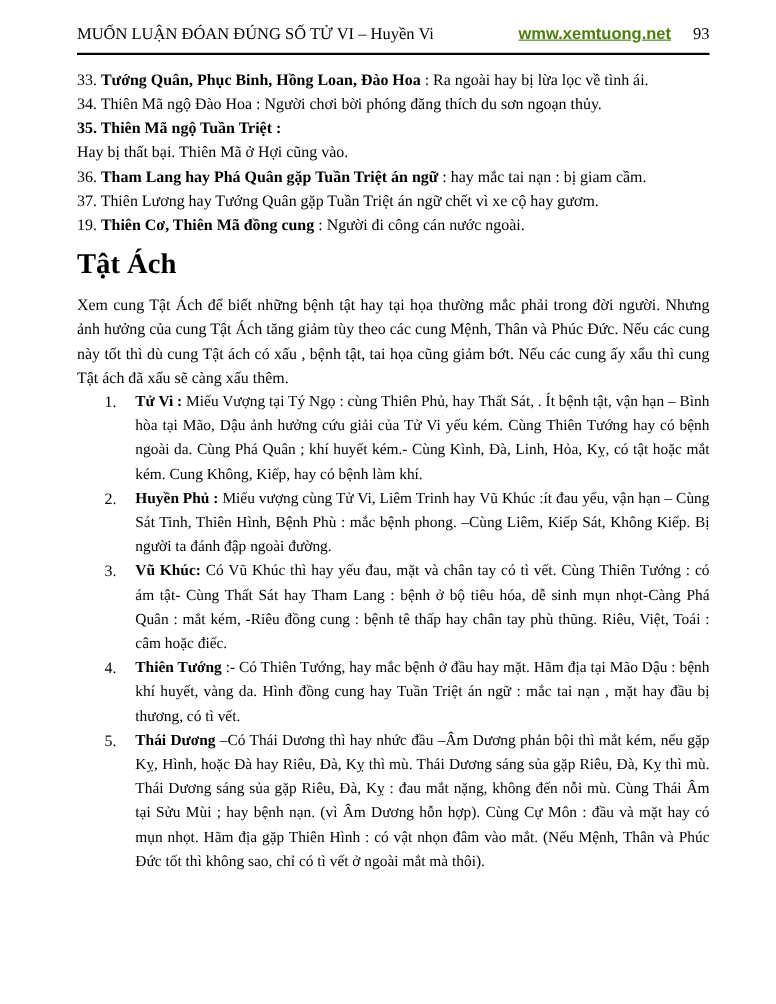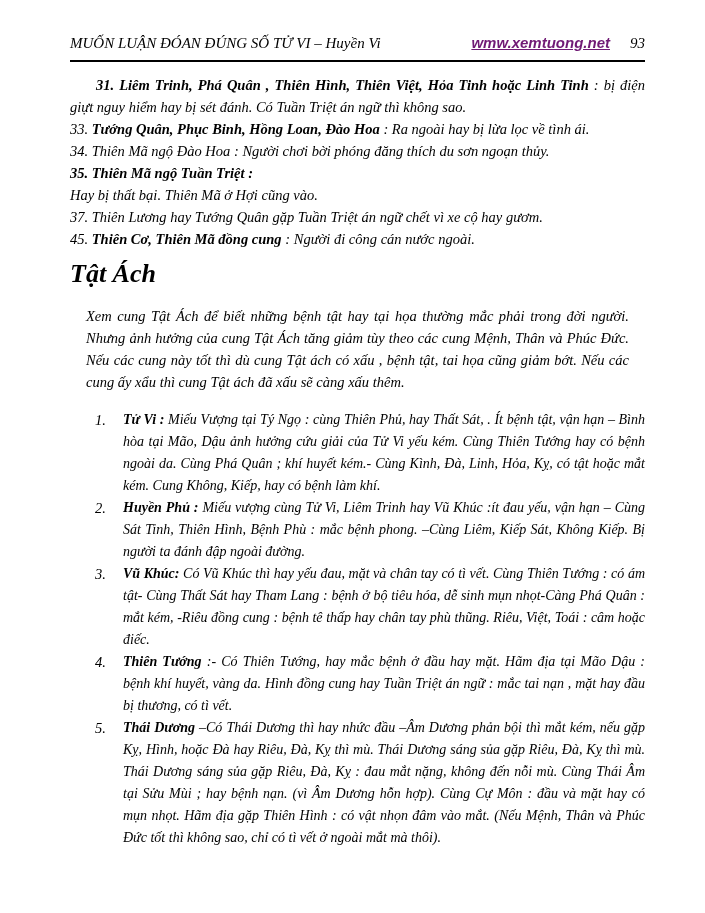--- a/index.html
+++ b/index.html
@@ -3,33 +3,33 @@
 <meta charset="utf-8">
 <style>
   html, body { margin: 0; padding: 0; }
   body {
     width: 705px; height: 913px;
     background: #ffffff;
     color: #000000;
     font-family: "Liberation Serif", "DejaVu Serif", serif;
     overflow: hidden;
   }
-  .doc { padding: 33px 60px 0 70px; font-style: italic; }
+  .doc { padding: 21px 60px 0 70px; }
 
   
   .header {
     display: flex; justify-content: space-between; align-items: baseline;
     font-size: 15px; line-height: 20px;
   }
   .running-title { white-space: nowrap; }
   .header-right { display: flex; align-items: baseline; gap: 20px; }
   .site-link {
     font-family: "Liberation Sans", "DejaVu Sans", sans-serif;
     font-weight: bold;
-    color: #701a75;
+    color: #4d7c0f;
     text-decoration: underline;
     font-size: 15px;
     cursor: pointer;
   }
   .page-num { font-size: 15px; text-align: right; }
   .rule {
     border: none; border-top: 2px solid #000;
     margin: 7px 0 12px 0;
   }
 
@@ -41,21 +41,21 @@
   .para.first-indent { text-indent: 26px; }
   .para .n { font-weight: normal; }
   .para b { font-weight: bold; }
 
   
   .section-heading {
     font-size: 26px; line-height: 30px; font-weight: bold;
     margin: 9px 0 12px 0;
   }
   .intro {
-    margin: 16px; font-size: 14.5px; line-height: 22px; text-align: justify;
+    margin: 0; font-size: 14.5px; line-height: 22px; text-align: justify;
   }
 
   
   .olist { margin: 0; }
   .li { display: flex; margin-left: 25px; }
   .li-num {
     flex: 0 0 28px; font-size: 14.5px; line-height: 22px;
     text-align: left;
   }
   .li-body {
@@ -70,35 +70,35 @@
 
   <div class="header">
     <span class="running-title">MUỐN LUẬN ĐÓAN ĐÚNG SỐ TỬ VI – Huyền Vi</span>
     <span class="header-right">
       <a class="site-link">wmw.xemtuong.net</a>
       <span class="page-num">93</span>
     </span>
   </div>
   <hr class="rule">
 
-  <p class="para first-indent"><b>31. Liêm Trinh, Phá Quân , Thiên Hình, Thiên Việt, Hỏa Tinh hoặc Linh Tinh</b><span> : bị điện giựt nguy hiểm hay bị sét đánh. Có Tuần Triệt án ngữ thì không sao.</span></p>
 
 
   <p class="para"><span class="n">33. </span><b>Tướng Quân, Phục Binh, Hồng Loan, Đào Hoa</b><span> : Ra ngoài hay bị lừa lọc về tình ái.</span></p>
 
   <p class="para"><span class="n">34. </span><span>Thiên Mã ngộ Đào Hoa : Người chơi bời phóng đăng thích du sơn ngoạn thủy.</span></p>
 
   <p class="para"><b>35. Thiên Mã ngộ Tuần Triệt :</b></p>
 
   <p class="para"><span>Hay bị thất bại. Thiên Mã ở Hợi cũng vào.</span></p>
 
+  <p class="para"><span class="n">36. </span><b>Tham Lang hay Phá Quân gặp Tuần Triệt án ngữ</b><span> : hay mắc tai nạn : bị giam cầm.</span></p>
 
   <p class="para"><span class="n">37. </span><span>Thiên Lương hay Tướng Quân gặp Tuần Triệt án ngữ chết vì xe cộ hay gươm.</span></p>
 
-  <p class="para"><span class="n">45. </span><b>Thiên Cơ, Thiên Mã đồng cung</b><span> : Người đi công cán nước ngoài.</span></p>
+  <p class="para"><span class="n">19. </span><b>Thiên Cơ, Thiên Mã đồng cung</b><span> : Người đi công cán nước ngoài.</span></p>
 
   <div class="section-heading">Tật Ách</div>
 
   <p class="intro">Xem cung Tật Ách để biết những bệnh tật hay tại họa  thường mắc phải trong đời người. Nhưng ảnh hưởng của cung Tật Ách tăng giảm tùy theo các cung Mệnh, Thân và Phúc Đức. Nếu các cung này tốt thì dù cung Tật ách có xấu , bệnh tật, tai họa cũng giảm bớt. Nếu các cung ấy xẩu thì cung  Tật ách đã xấu sẽ càng xấu thêm.</p>
 
   <div class="olist">
 
     <div class="li">
       <span class="li-num">1.</span>
       <div class="li-body"><b>Tử Vi :</b><span> Miếu Vượng tại Tý Ngọ : cùng Thiên Phủ, hay Thất Sát, . Ít bệnh tật, vận hạn – Bình hòa tại Mão, Dậu ảnh hưởng cứu giải của Tử Vi yếu  kém.  Cùng Thiên Tướng hay có bệnh ngoài da. Cùng Phá Quân ; khí huyết kém.- Cùng Kình, Đà, Linh, Hỏa, Kỵ, có tật hoặc mắt kém. Cung Không, Kiếp, hay có bệnh làm khí.</span></div>

